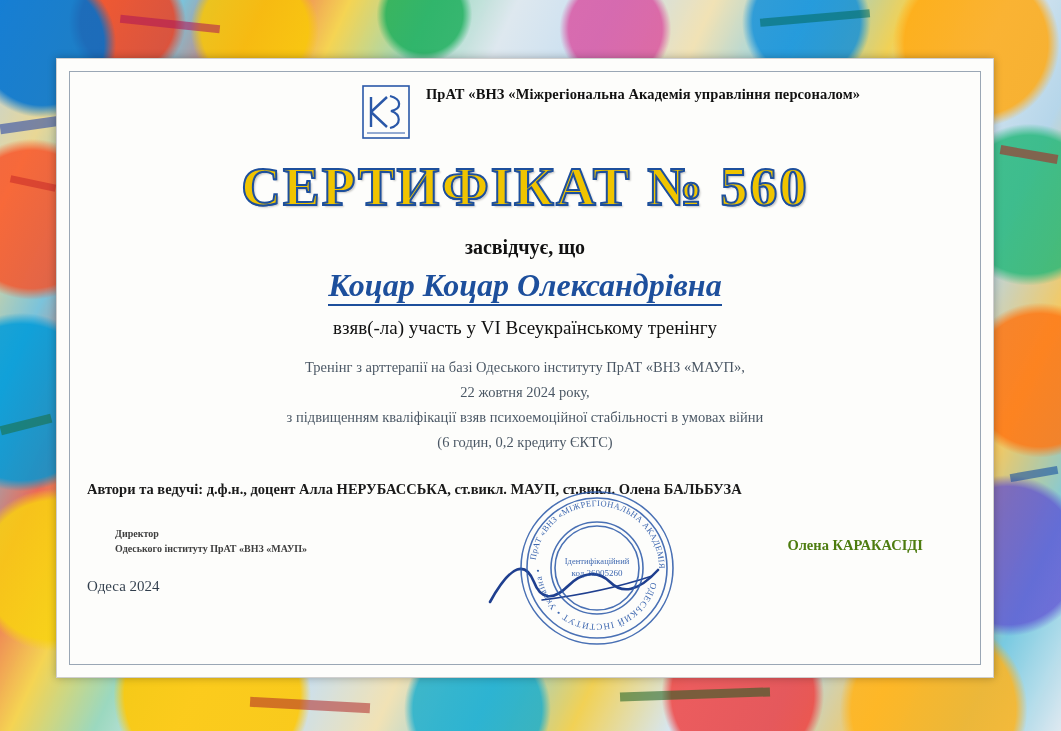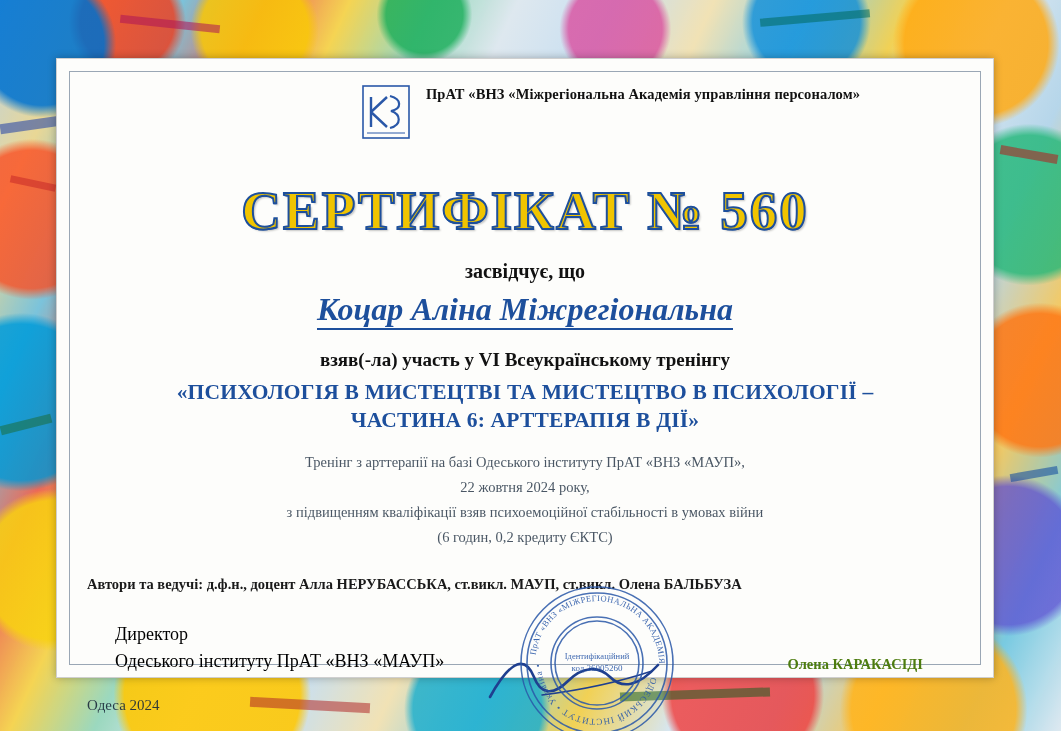--- a/index.html
+++ b/index.html
@@ -112,21 +112,20 @@
     font-weight: bold;
     font-size: 55px;
     line-height: 1;
     letter-spacing: 2px;
     color: #f0c400;
     -webkit-text-stroke: 2px #1d4f9c;
     text-shadow:
       0 1px 0 #1d4f9c,
       2px 2px 2px rgba(0,0,0,.22);
     white-space: nowrap;
-    margin-top: 24px;
   }
 
   .certifies {
     text-align: center;
     font-weight: bold;
     font-size: 20px;
     margin-top: 22px;
     color: #111;
   }
 
@@ -138,23 +137,23 @@
     font-weight: bold;
     font-style: italic;
     font-size: 32px;
     color: #1d4f9c;
     border-bottom: 2px solid #1d4f9c;
     padding-bottom: 1px;
   }
 
   .participated {
     text-align: center;
-    font-weight: bold;
+    font-weight: normal;
     font-size: 19px;
-    margin-top: 21px;
+    margin-top: 13px;
     color: #111;
   }
 
   .training-title {
     text-align: center;
     font-weight: bold;
     font-size: 21.5px;
     line-height: 1.28;
     margin-top: 8px;
     color: #1d4f9c;
@@ -179,24 +178,24 @@
   }
 
   .signature-block {
     position: relative;
     margin-top: 28px;
     display: flex;
     align-items: flex-start;
     justify-content: space-between;
   }
   .director {
-    font-weight: normal;
-    font-size: 18px;
+    font-weight: bold;
+    font-size: 10px;
     line-height: 1.5;
-    color: #000000;
+    color: #404040;
     padding-left: 28px;
   }
   .director-name {
     font-weight: bold;
     font-size: 14.5px;
     color: #4d7c0f;
     padding-right: 40px;
     align-self: flex-end;
     margin-bottom: 2px;
   }
@@ -261,29 +260,25 @@
         </div>
       </div>
 
       <div class="title-wrap">
         <div class="title">СЕРТИФІКАТ № 560</div>
       </div>
 
       <div class="certifies">засвідчує, що</div>
 
       <div class="holder">
-        <span>Коцар Аліна Міжрегіональна</span>
+        <span>Коцар Коцар Олександрівна</span>
       </div>
 
       <div class="participated">взяв(-ла) участь у VI Всеукраїнському тренінгу</div>
 
-      <div class="training-title">
-        <div>«ПСИХОЛОГІЯ В МИСТЕЦТВІ ТА МИСТЕЦТВО В ПСИХОЛОГІЇ –</div>
-        <div>ЧАСТИНА 6: АРТТЕРАПІЯ В ДІЇ»</div>
-      </div>
 
       <div class="details">
         <div>Тренінг з арттерапії на базі Одеського інституту ПрАТ «ВНЗ «МАУП»,</div>
         <div>22 жовтня 2024 року,</div>
         <div>з підвищенням кваліфікації взяв психоемоційної стабільності в умовах війни</div>
         <div>(6 годин, 0,2 кредиту ЄКТС)</div>
       </div>
 
       <div class="authors">Автори та ведучі: д.ф.н., доцент Алла НЕРУБАССЬКА, ст.викл. МАУП, ст.викл. Олена БАЛЬБУЗА</div>
 

